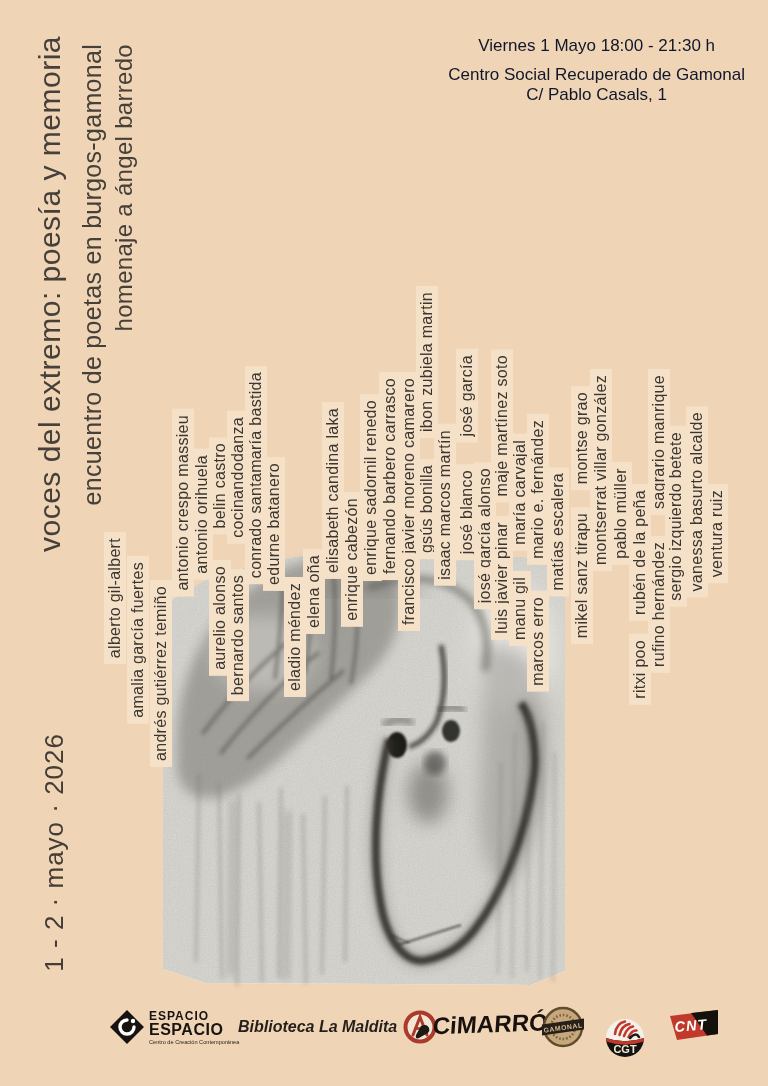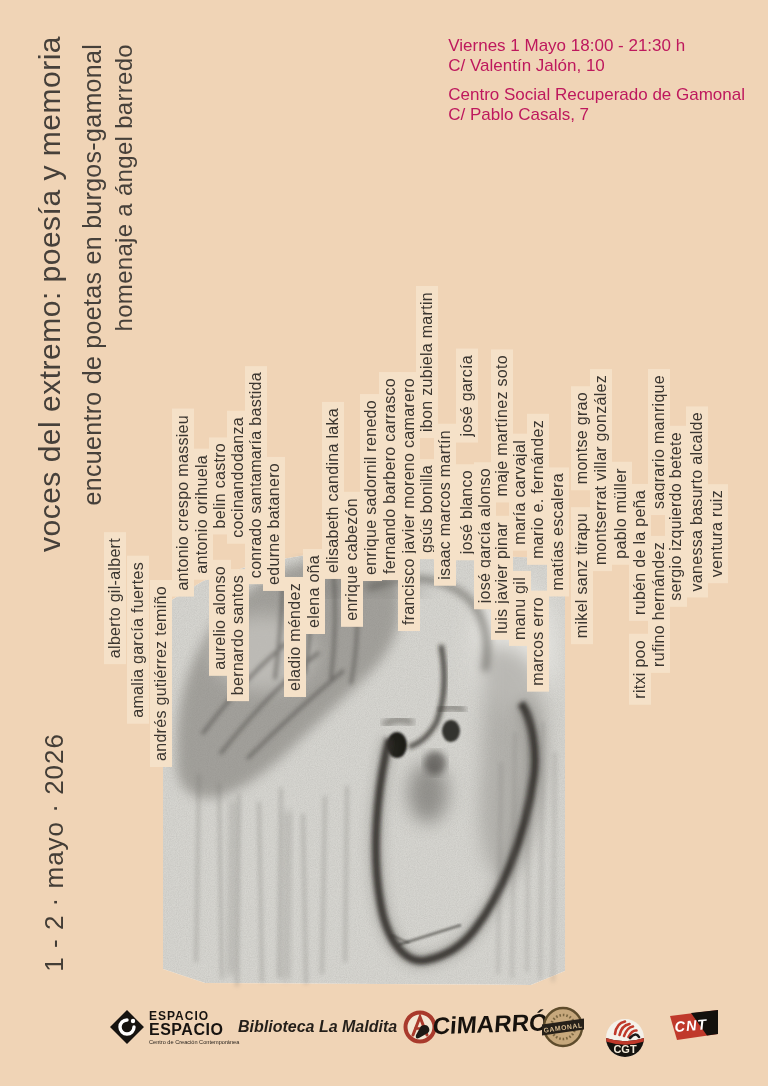--- a/index.html
+++ b/index.html
@@ -17,21 +17,21 @@
     transform:rotate(180deg);
     white-space:nowrap;
     line-height:1.15;
   }
   .title-1{left:33px;top:36px;font-size:30px;letter-spacing:.5px;color:#46403a;}
   .title-2{left:78px;top:44px;font-size:25px;letter-spacing:.3px;color:#46403a;}
   .title-3{left:110px;top:44px;font-size:24px;letter-spacing:.3px;color:#46403a;}
   .dates-v{left:40px;top:733px;font-size:26px;letter-spacing:1px;color:#433d36;}
   #schedule{
     position:absolute;top:36px;right:23px;
-    text-align:left;font-size:17px;line-height:20px;color:#be185d;
+    text-align:center;font-size:17px;line-height:20px;color:#0f172a;
   }
   #schedule .day{margin-bottom:9px;}
   .vname{
     position:absolute;
     writing-mode:vertical-lr;
     transform:rotate(180deg);
     white-space:nowrap;
     background:#f5e1c8;
     color:#3b3630;
     font-size:16px;
@@ -65,25 +65,24 @@
 
 <div id="poster">
 
   <div class="vtext title-1">voces del extremo: poesía y memoria</div>
   <div class="vtext title-2">encuentro de poetas en burgos-gamonal</div>
   <div class="vtext title-3">homenaje a ángel barredo</div>
 
   <div id="schedule">
     <div class="day">
       <div>Viernes 1 Mayo 18:00 - 21:30 h</div>
-      <div>C/ Valentín Jalón, 10</div>
     </div>
     <div class="day">
       <div>Centro Social Recuperado de Gamonal</div>
-      <div>C/ Pablo Casals, 7</div>
+      <div>C/ Pablo Casals, 1</div>
     </div>
   </div>
 
   <svg id="drawing" width="402" height="450" viewBox="0 0 402 450">
     <defs>
       <filter id="b1">
           <feGaussianBlur stdDeviation="1"></feGaussianBlur>
         </filter>
       <filter id="b2">
           <feGaussianBlur stdDeviation="2"></feGaussianBlur>

